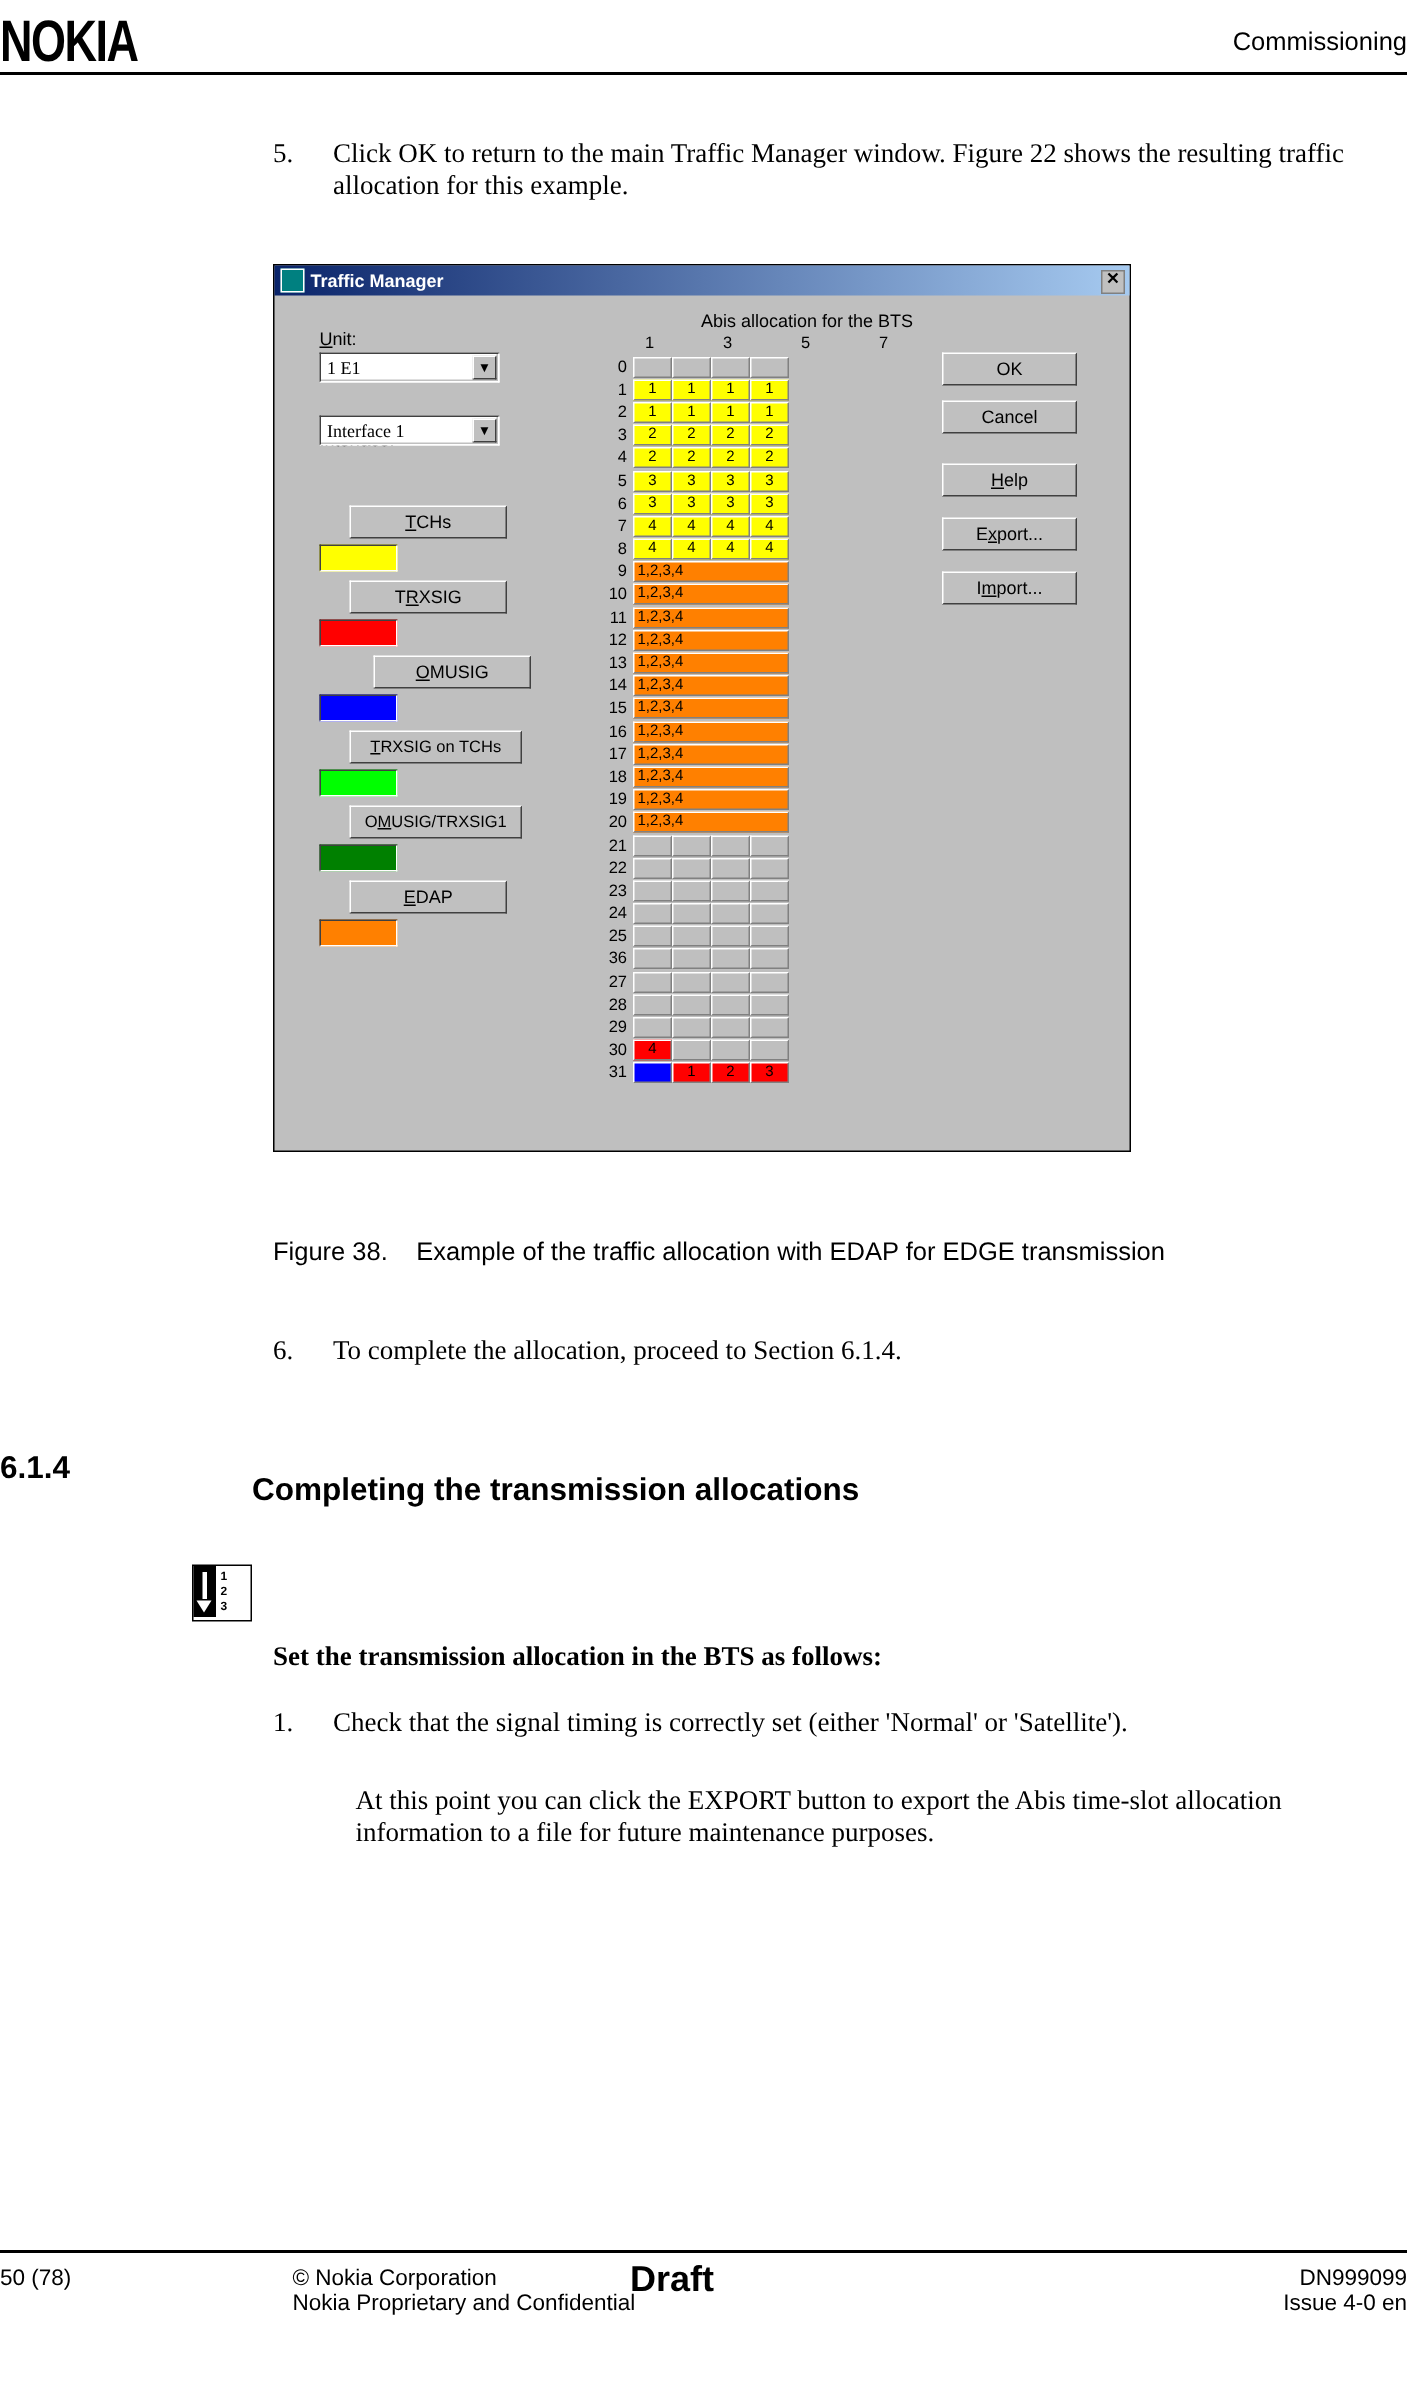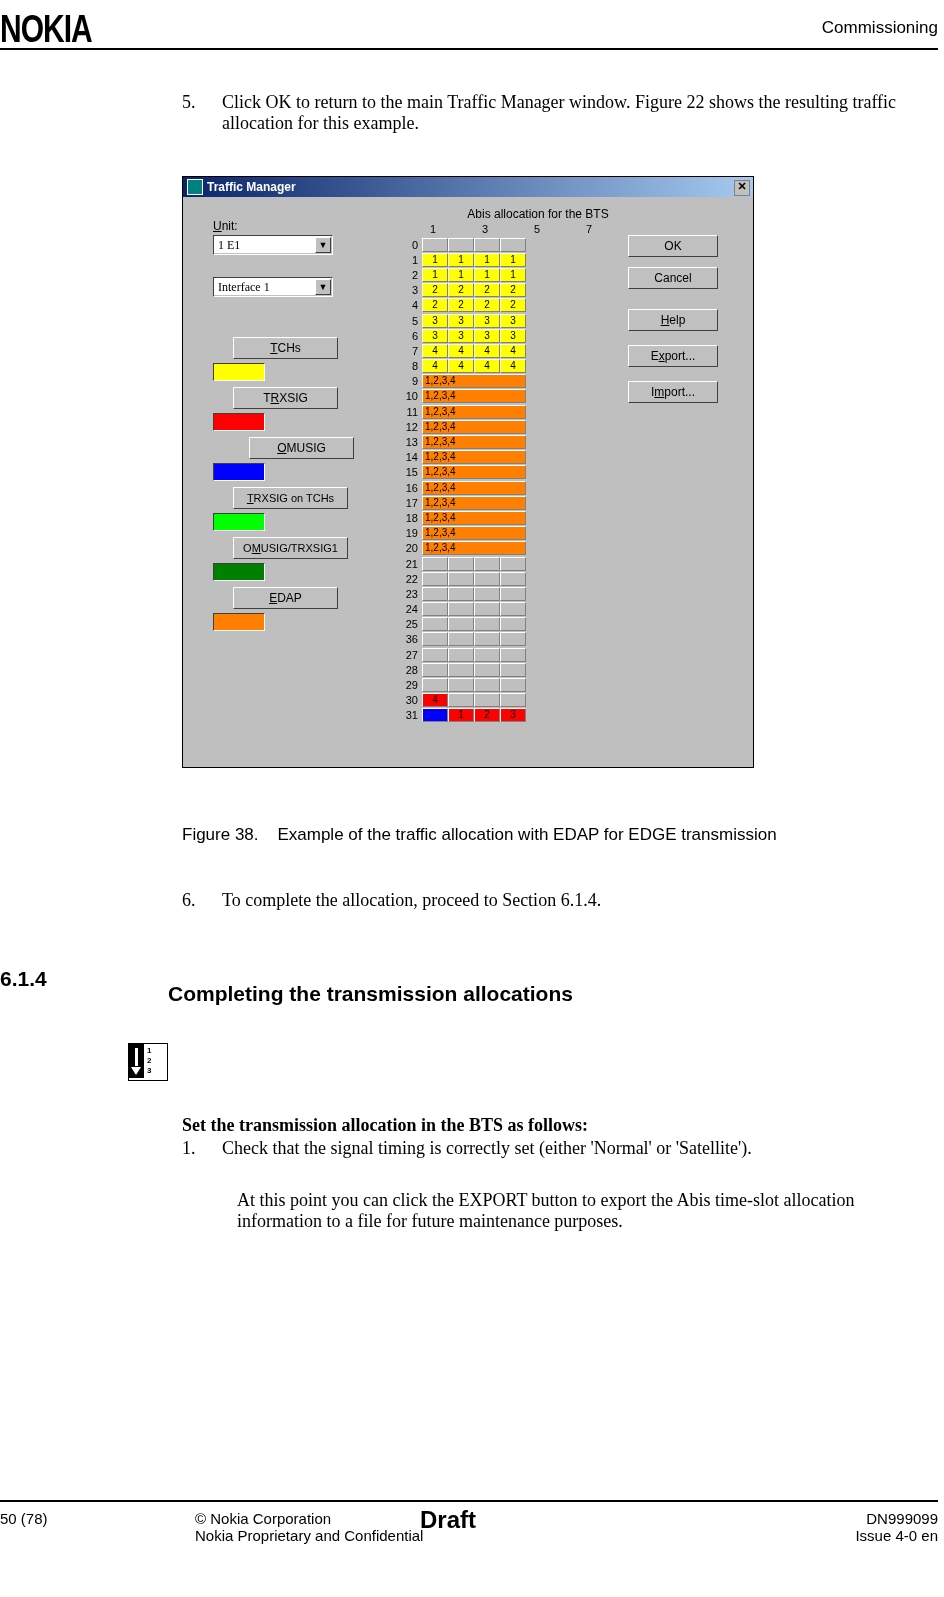--- a/index.html
+++ b/index.html
@@ -194,21 +194,20 @@
   }
   .proc-icon .arrowbox::before{
     content:""; position:absolute; top:4px; left:6px; width:3px; height:18px; background:#fff;
   }
   .proc-icon .nums {
     position:absolute; left:18px; top:2px; font-family: Arial; font-size:8px; font-weight:bold; line-height:10px;
   }
   .bold-intro {
     position:absolute; left:182px; right:6px; top:1094px;
     font-weight:bold;
-    margin-top:21px;
   }
   .step1 { position:absolute; left:182px; right:6px; top:1138px; }
   .step1-extra { position:absolute; left:237px; right:6px; top:1190px; }
 
   .hr-bot {
     position:absolute; left:0; right:6px; top:1500px;
     border-top:2px solid #000;
   }
   .footer {
     position:absolute; left:0; right:6px; top:1510px;

